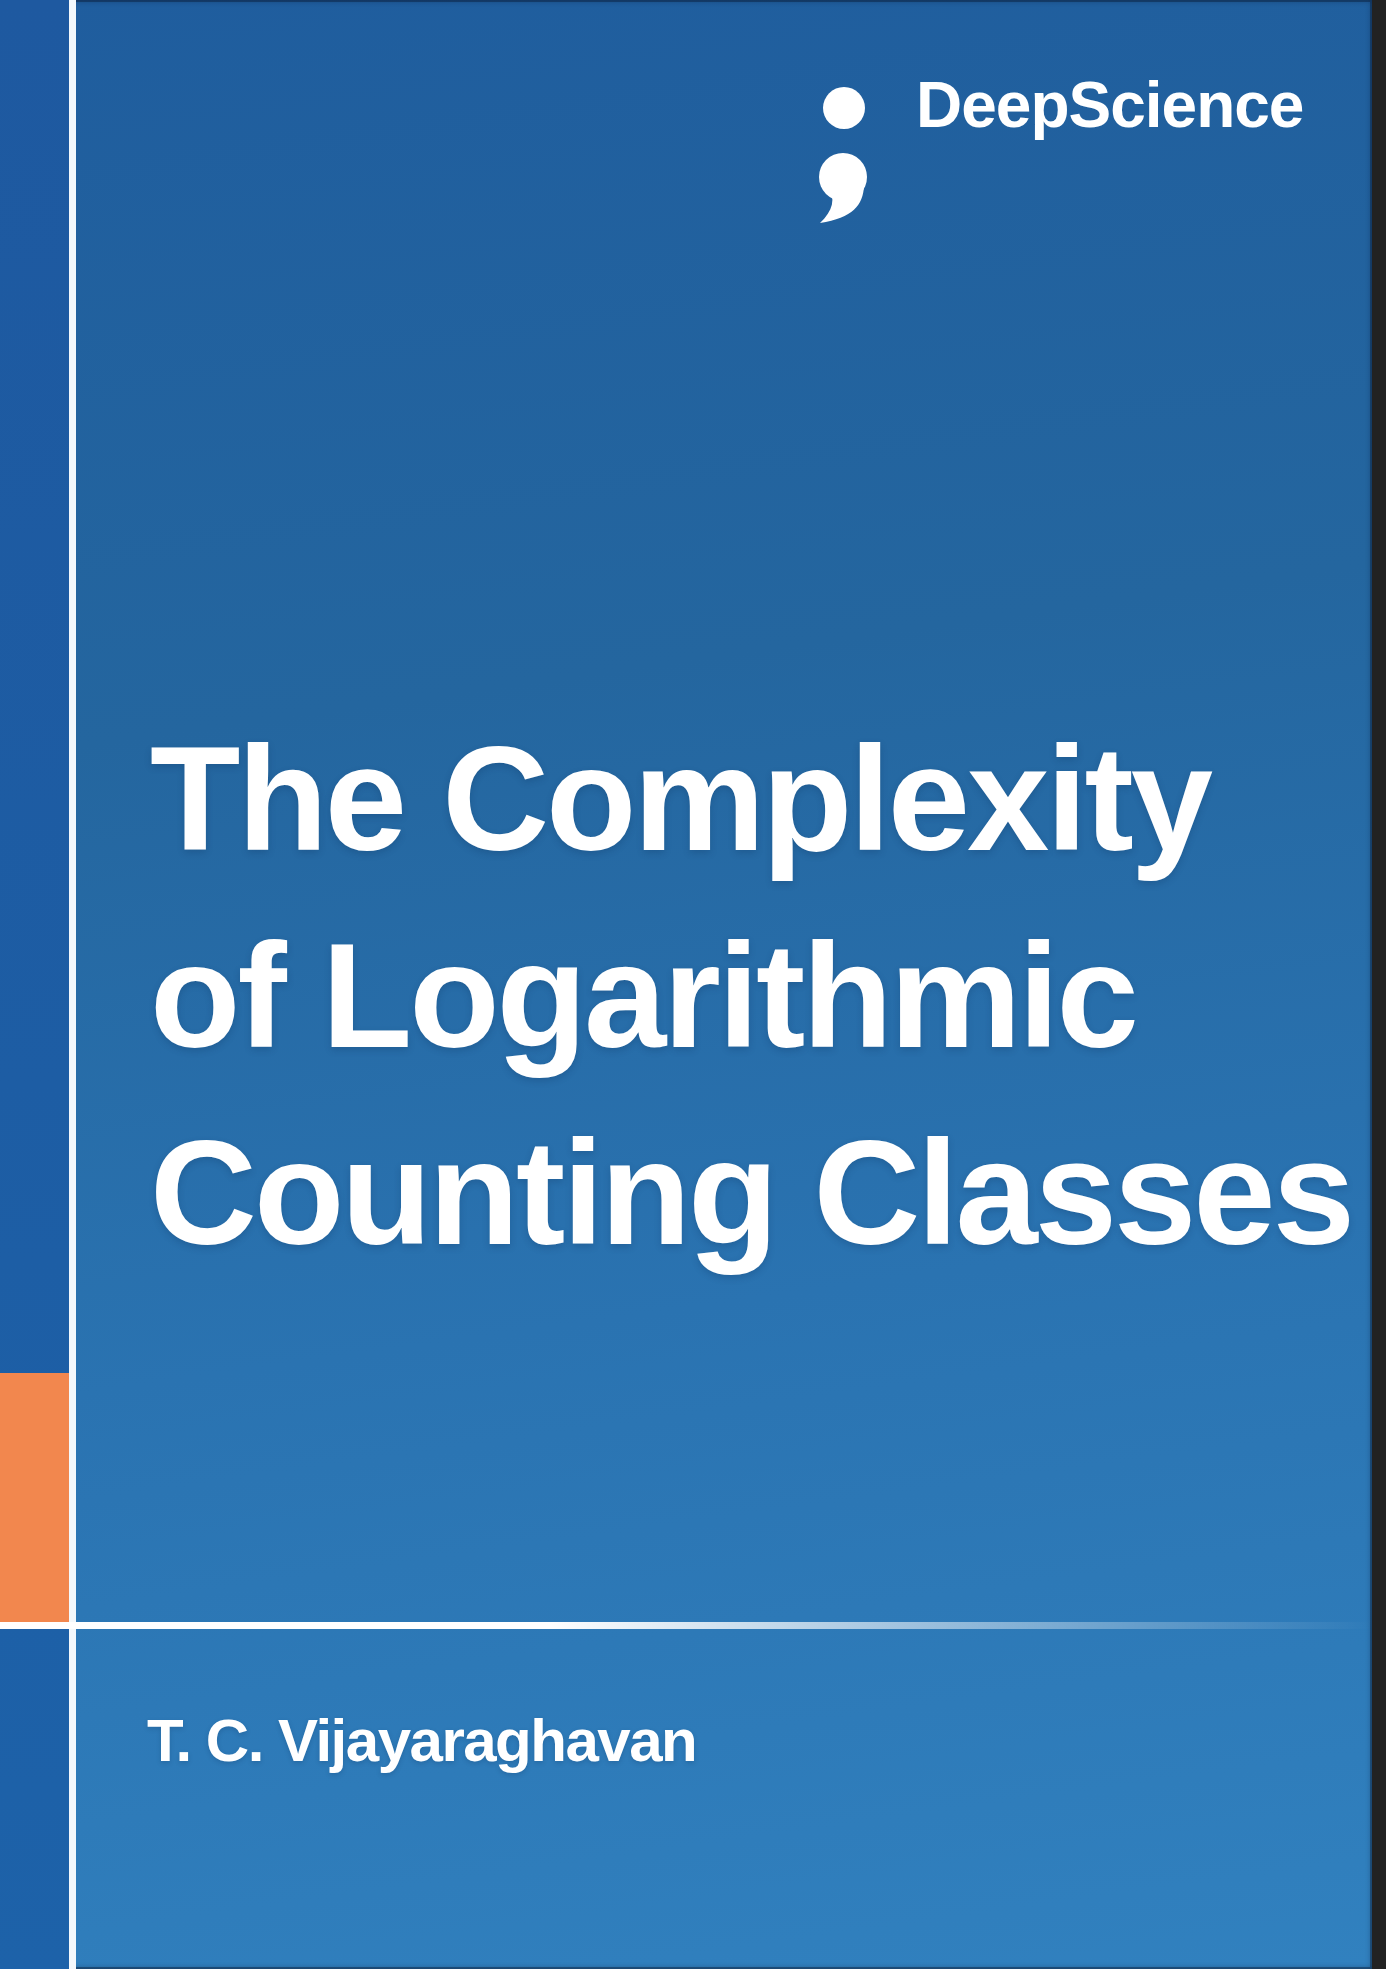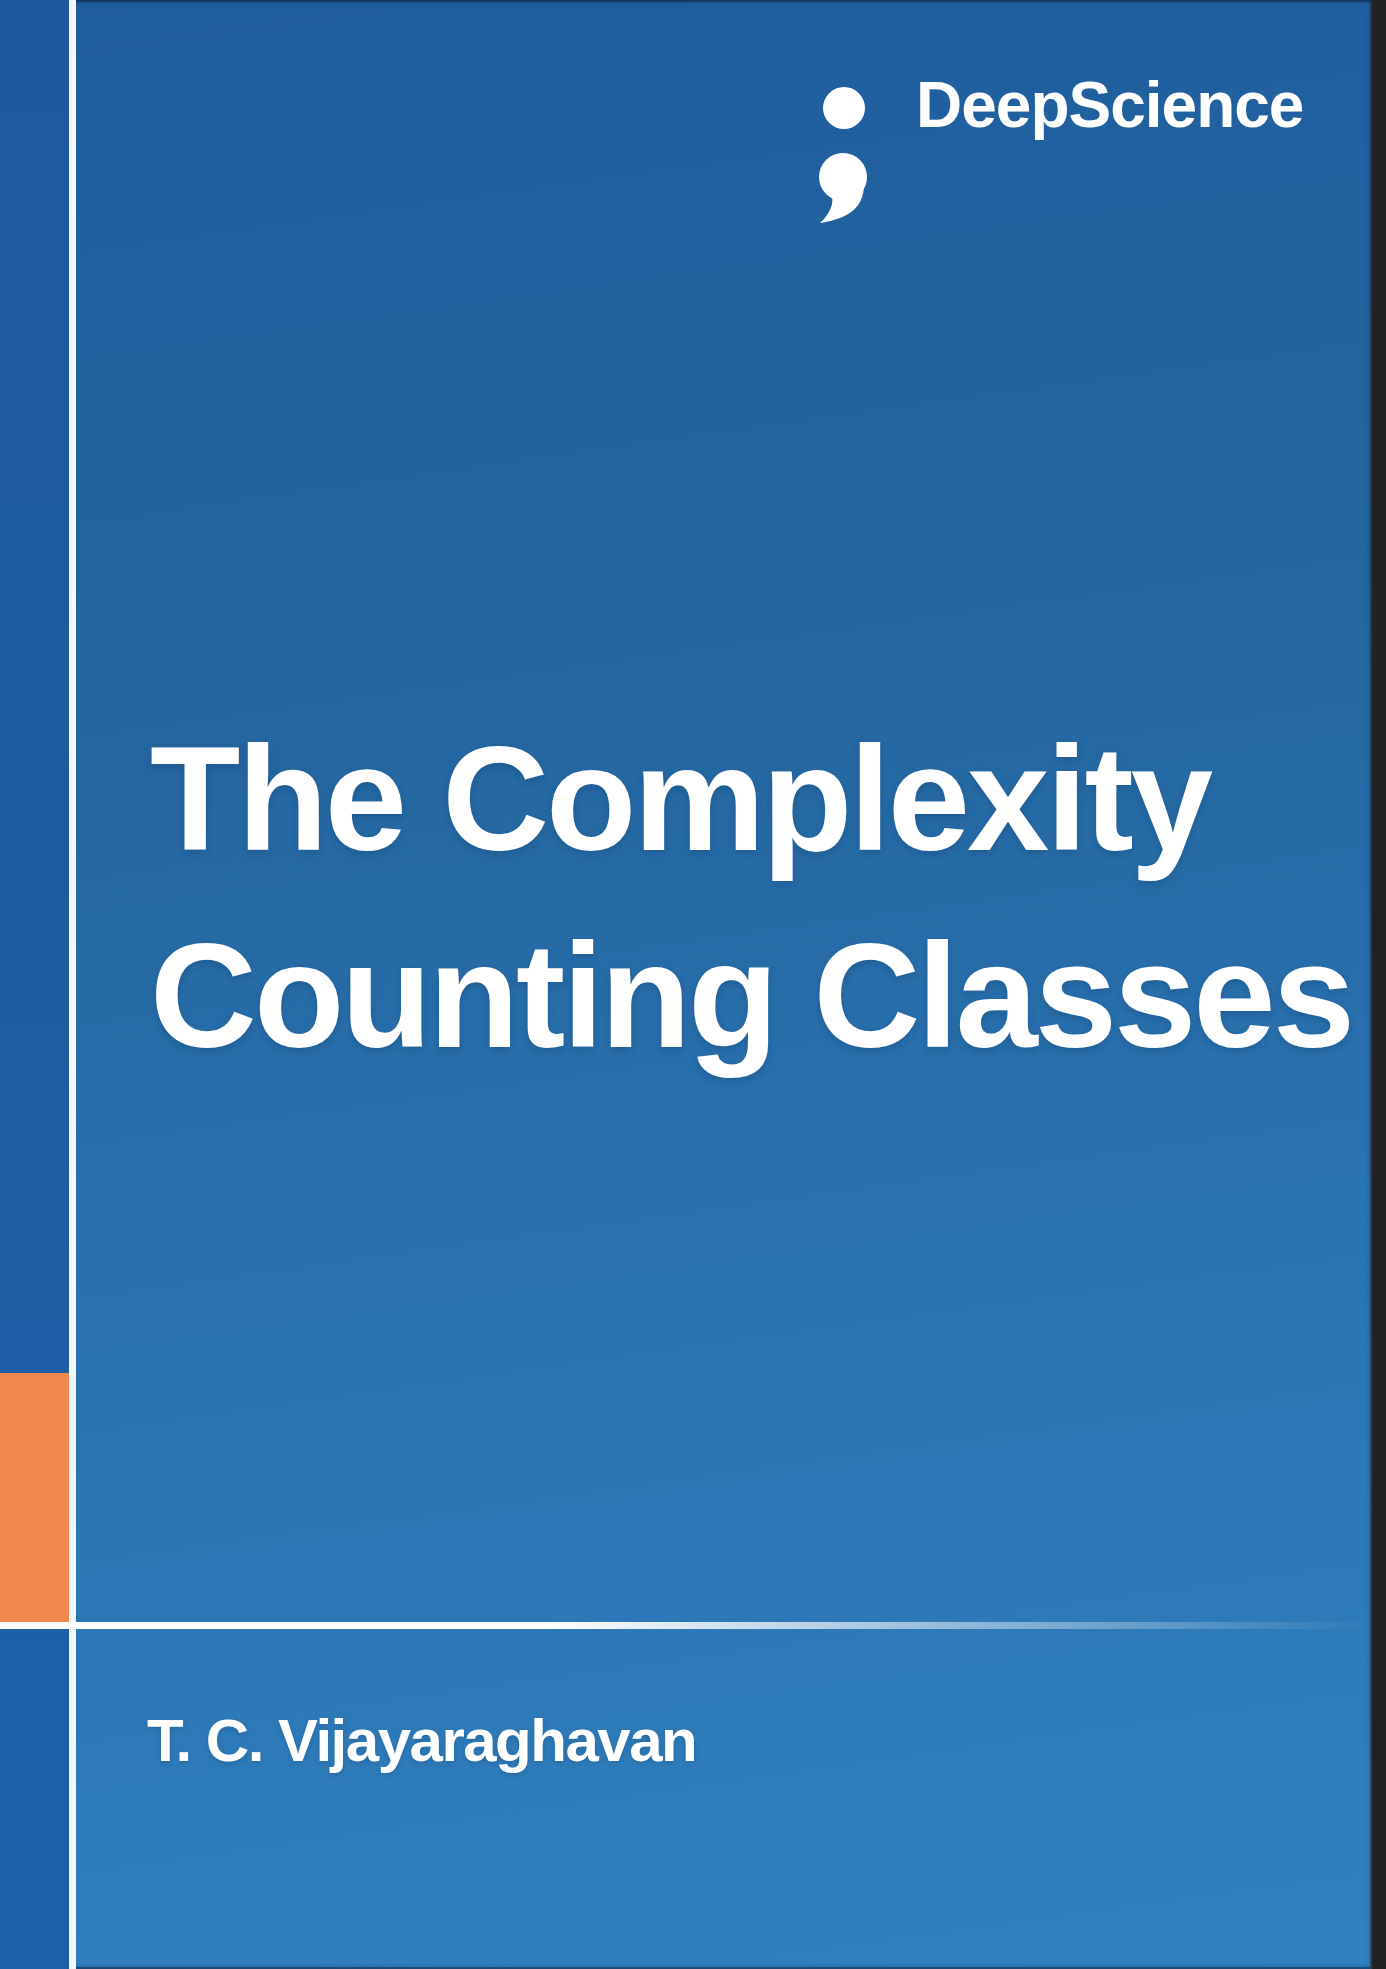--- a/index.html
+++ b/index.html
@@ -76,19 +76,20 @@
       <circle cx="32" cy="30" r="21"></circle>
       <circle cx="31" cy="99" r="24"></circle>
       <path d="M52 108 C 51 127, 41 140, 8 145 C 21 133, 24 120, 16 109 Z"></path>
     </g>
   </svg>
 
   <div class="logo-word">DeepScience</div>
 
   <div class="title">
     <div>The Complexity</div>
+    <div>of Logarithmic</div>
     <div>Counting Classes</div>
   </div>
 
 
   <div class="author">T. C. Vijayaraghavan</div>
 
 </div>
 
 </body></html>

